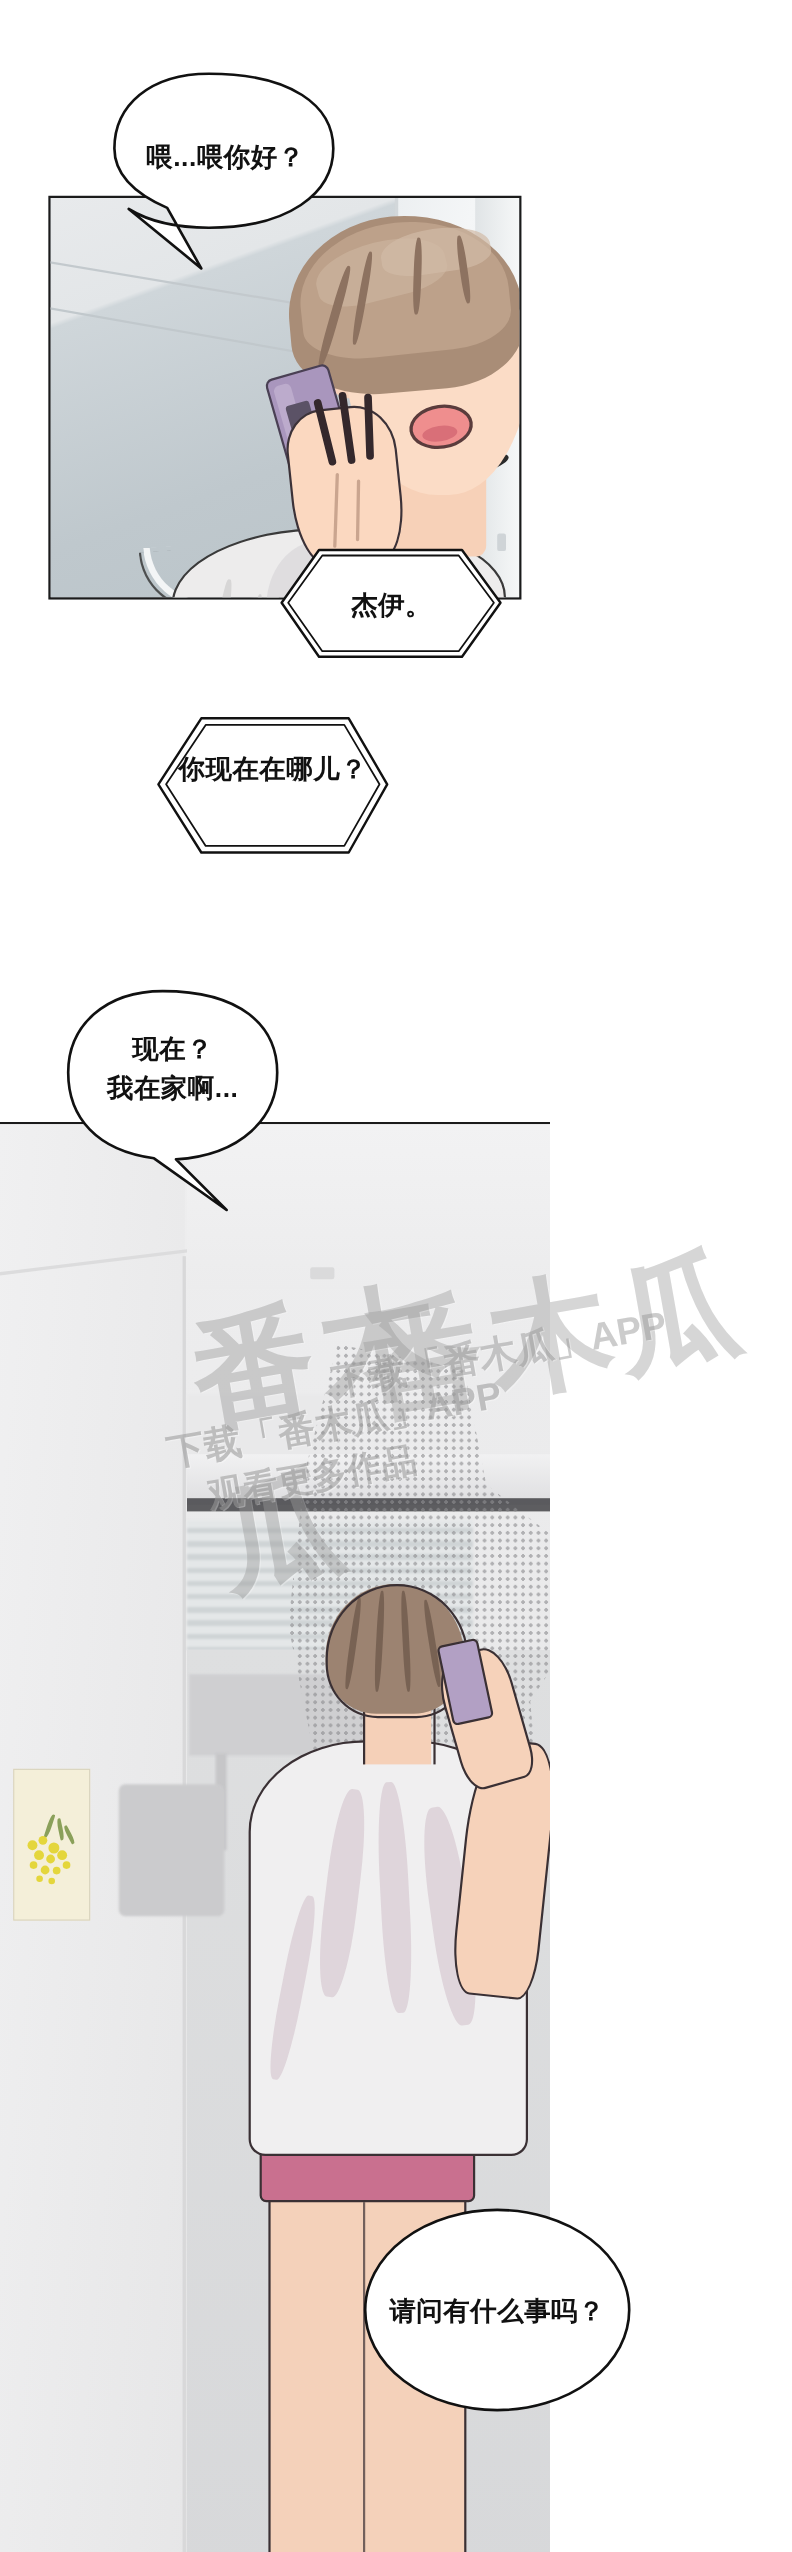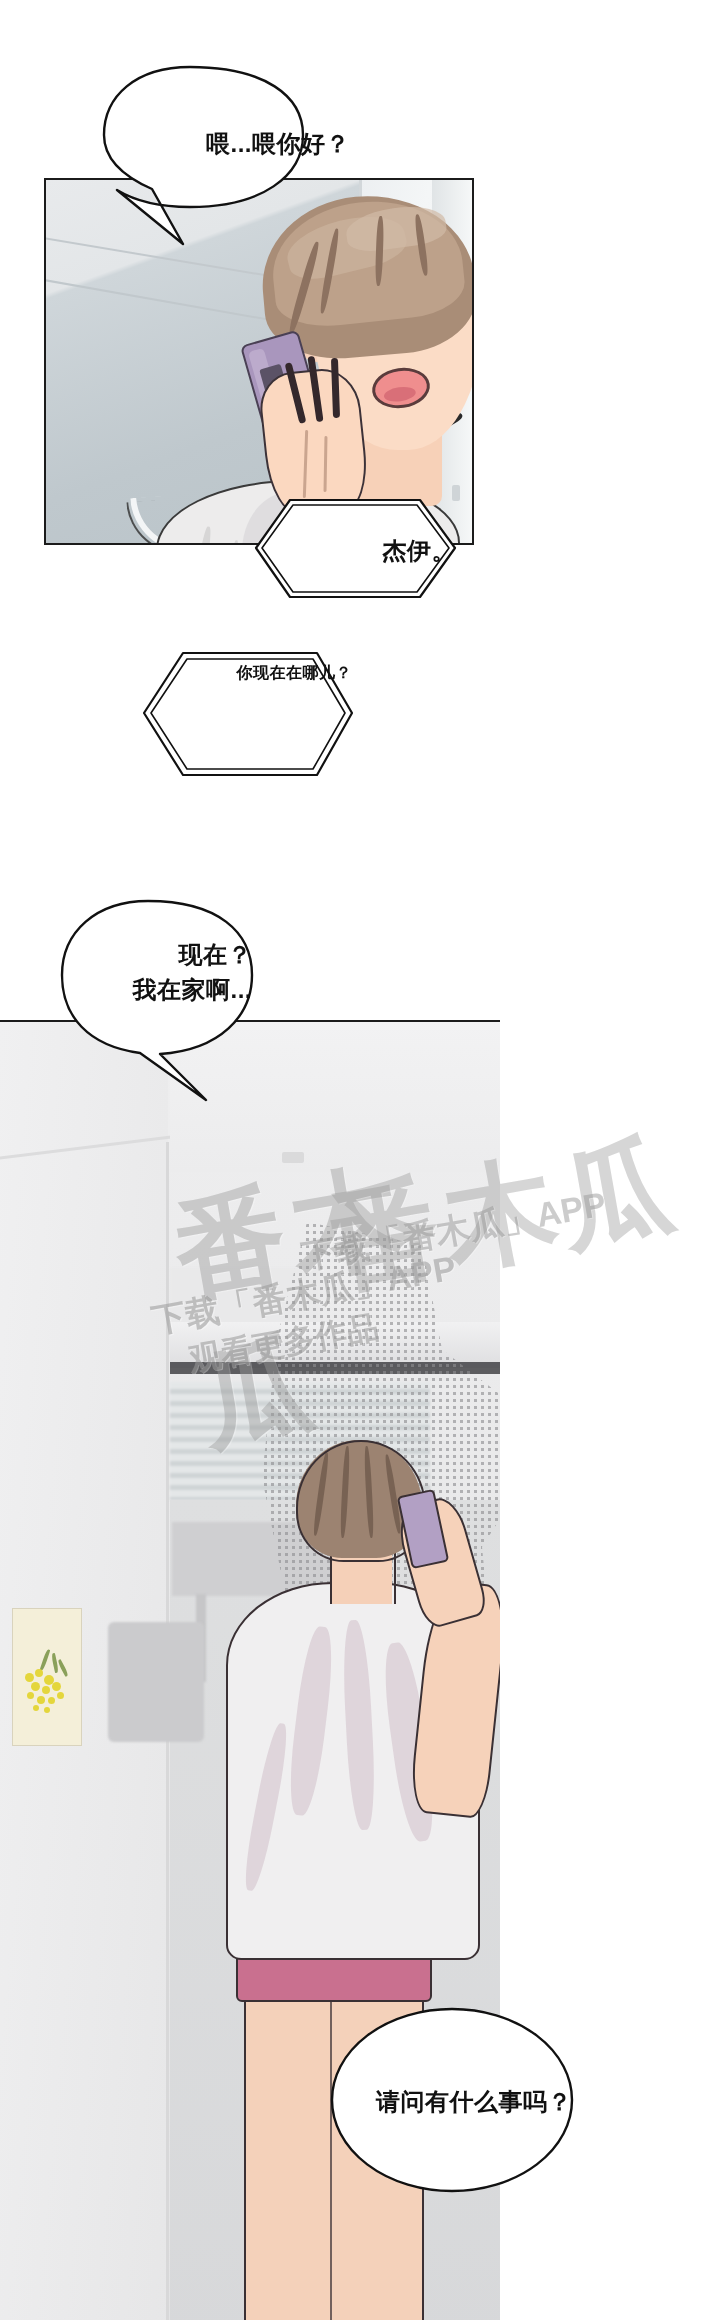--- a/index.html
+++ b/index.html
@@ -4,21 +4,21 @@
 <style>
   html,body{margin:0;padding:0;background:#ffffff;}
   body{
     font-family:"Liberation Sans","DejaVu Sans",sans-serif;
     width:720px;height:2320px;position:relative;overflow:hidden;
   }
   .page{position:absolute;inset:0;background:#fff;}
 
   
   .btext{
-    position:absolute;left:0;right:0;text-align:right;
+    position:absolute;left:0;right:0;text-align:center;
     font-family:"Liberation Sans","DejaVu Sans",sans-serif;
     font-weight:700;color:#111;letter-spacing:.5px;line-height:1.32;
     white-space:pre-line;z-index:40;
   }
 
   
   #panel1{
     position:absolute;left:44px;top:178px;width:430px;height:367px;
     border:2px solid #1b1b1b;box-sizing:border-box;overflow:hidden;
     background:#c9ced2;
@@ -330,20 +330,20 @@
 
     <g>
       <ellipse cx="452" cy="2100" rx="120" ry="91" fill="#ffffff" stroke="#111111" stroke-width="2.4"></ellipse>
     </g>
   </svg>
 
   <div class="btext" style="top:128px;left:60px;width:290px;font-size:24px;">喂...喂你好？</div>
 
   <div class="btext" style="top:535px;left:256px;width:200px;font-size:24px;">杰伊。</div>
 
-  <div class="btext" style="top:662px;left:144px;width:208px;font-size:16px;">你现在在哪儿？</div>
+  <div class="btext" style="top:684px;left:144px;width:208px;font-size:24px;">你现在在哪儿？</div>
 
   <div class="btext" style="top:2086px;left:332px;width:240px;font-size:24px;">请问有什么事吗？</div>
 
   <div class="btext" style="top:938px;left:62px;width:190px;font-size:24px;line-height:1.45;">现在？
 我在家啊...</div>
 
 </div>
 
 </body></html>

